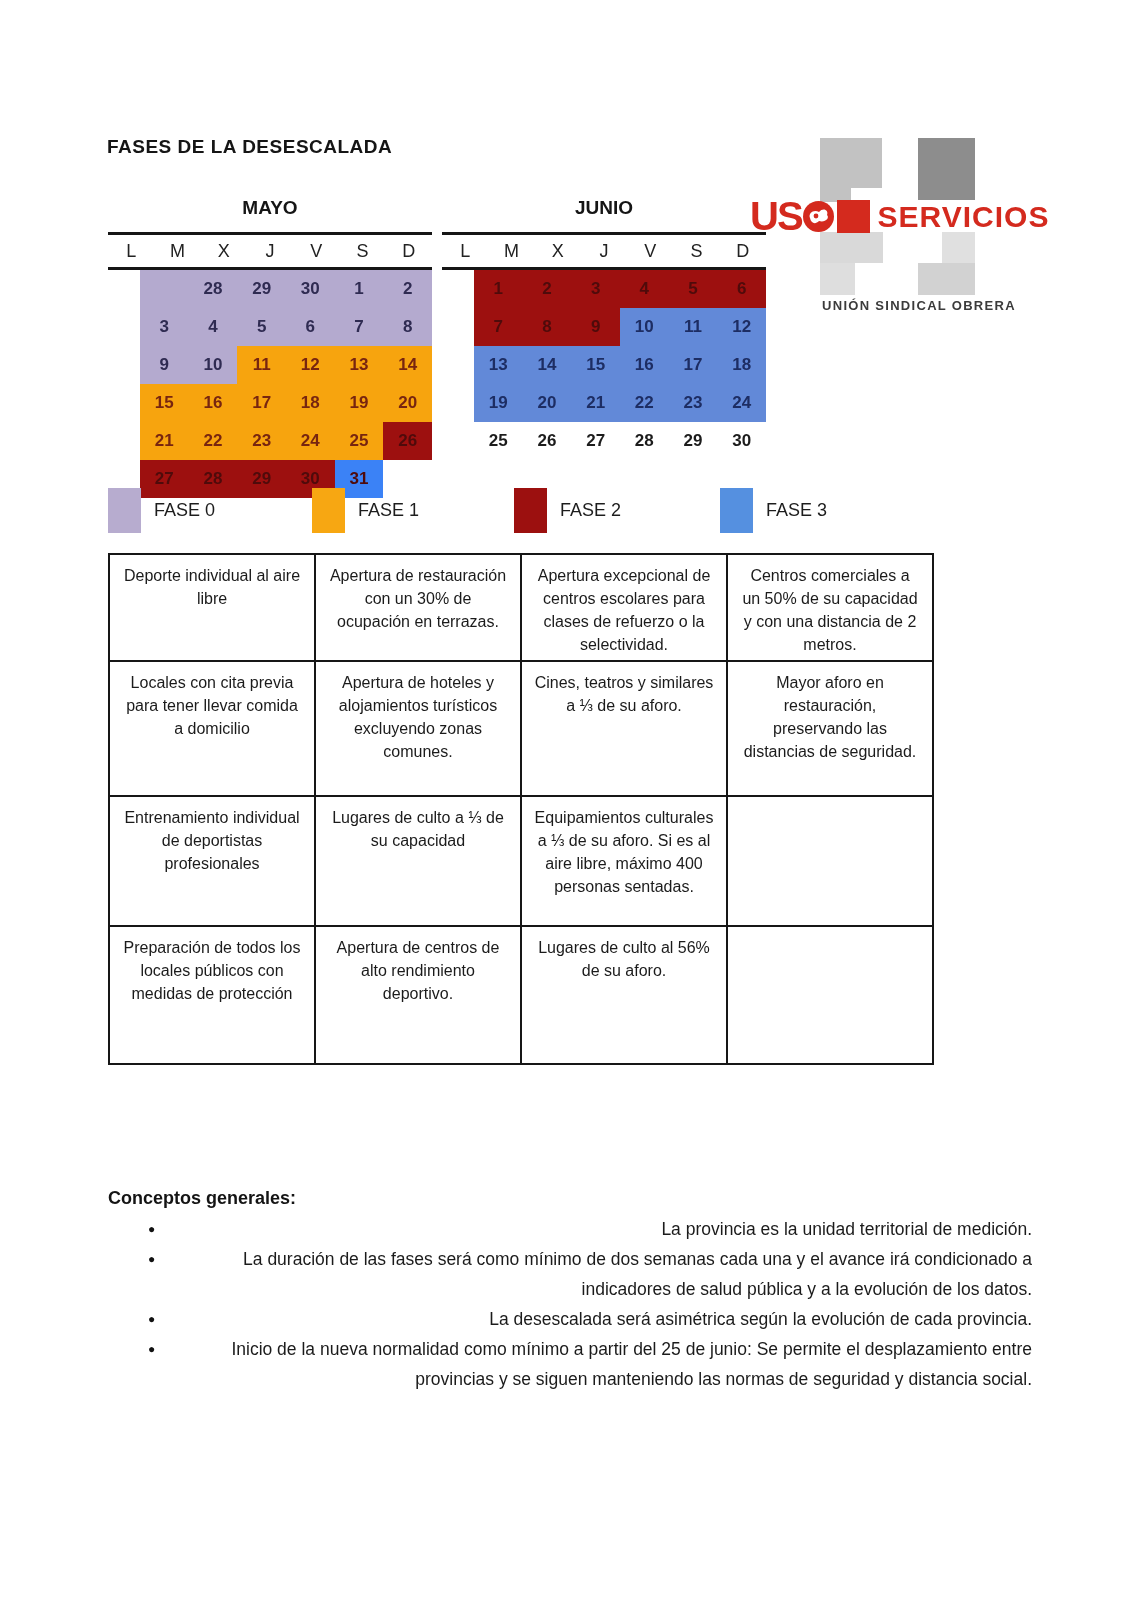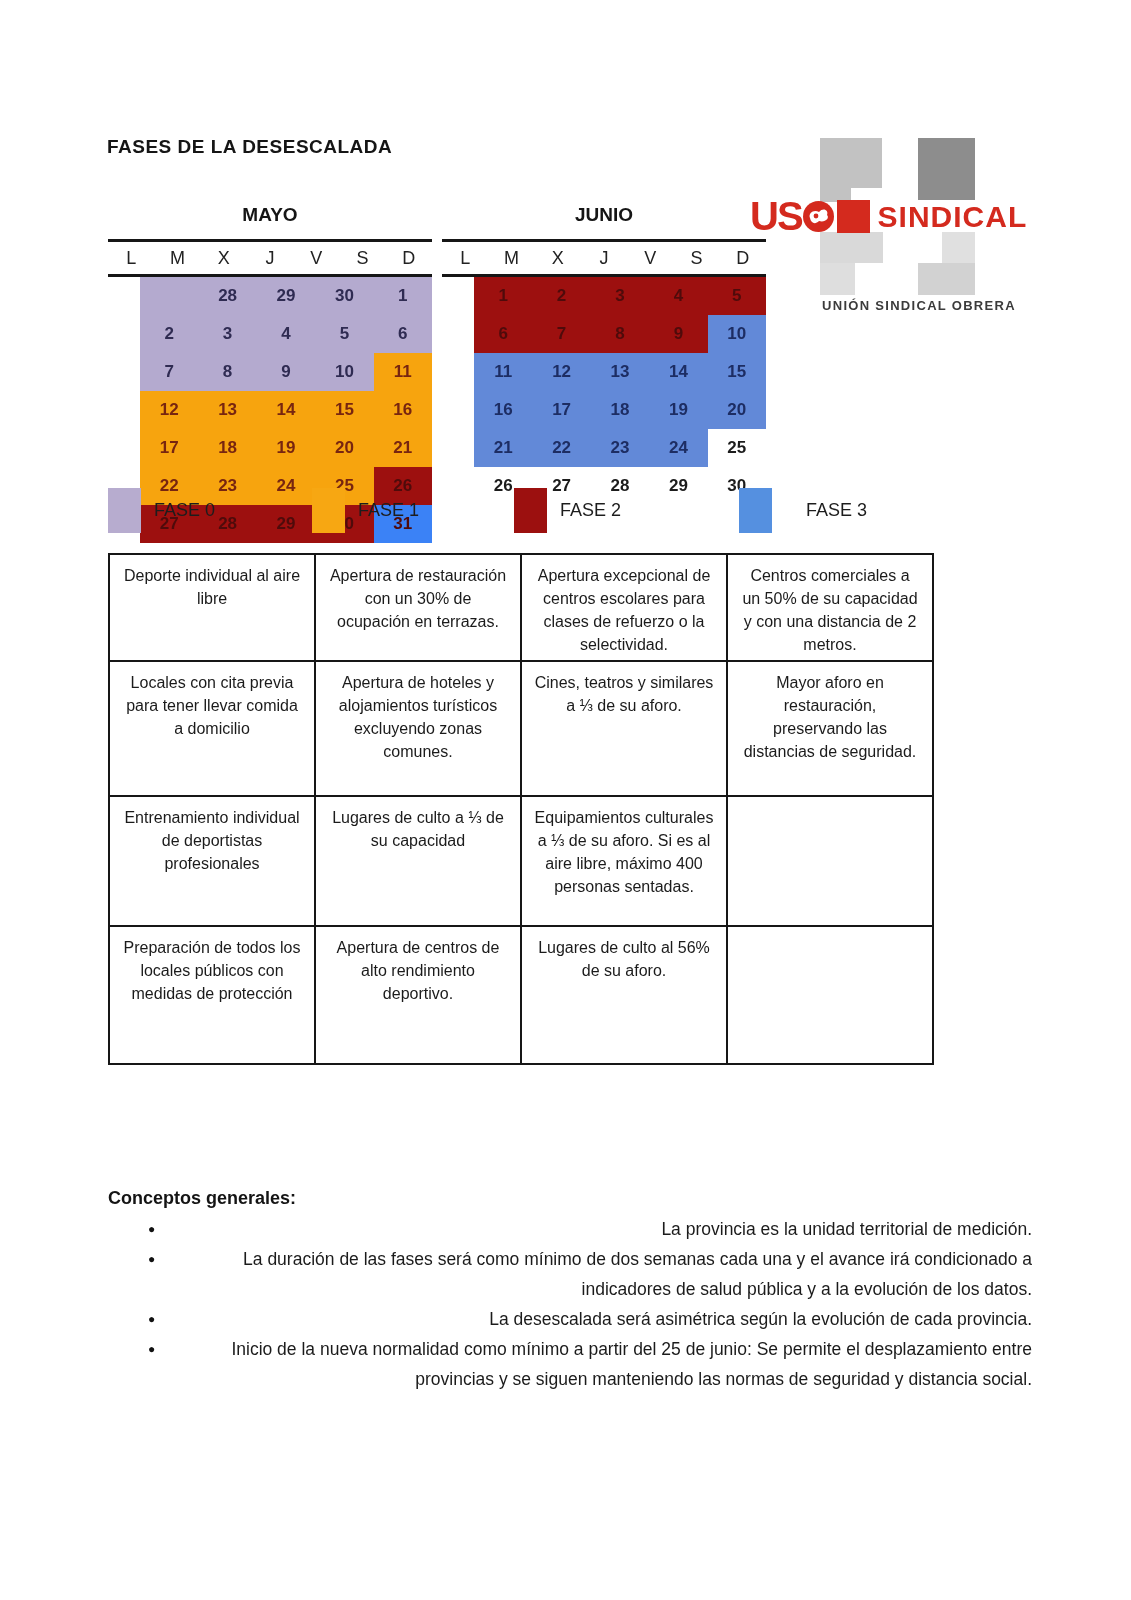--- a/index.html
+++ b/index.html
@@ -7,30 +7,30 @@
   .page {
     position:relative; width:1131px; height:1600px; background:#ffffff;
     font-family:"Liberation Sans", sans-serif; color:#1a1a1a; overflow:hidden;
   }
   .doc-title {
     position:absolute; left:107px; top:136px;
     font-size:19px; font-weight:700; letter-spacing:.5px; color:#151515;
   }
 
   
-  .calendar { position:absolute; top:204px; width:324px; }
+  .calendar { position:absolute; top:197px; width:324px; }
   .cal-may  { left:108px; }
   .cal-june { left:442px; }
   .cal-title { text-align:center; font-size:19px; font-weight:700; color:#151515; height:30px; }
   .cal-head {
     margin-top:5px; display:grid; grid-template-columns:repeat(7,1fr);
     border-top:3px solid #161616; border-bottom:3px solid #161616; height:38px;
   }
   .cal-head span { display:flex; align-items:center; justify-content:center; font-size:18px; color:#222; }
-  .cal-body { display:grid; grid-template-columns:repeat(5,1fr); grid-auto-rows:38px;margin-left:32px; }
+  .cal-body { display:grid; grid-template-columns:repeat(6,1fr); grid-auto-rows:38px;margin-left:32px; }
   .cal-cell {
     display:flex; align-items:center; justify-content:center;
     font-size:17px; font-weight:700;
   }
   .fase-f0 { color:#2f2b52; }
   .fase-f1 { color:#772510; }
   .fase-f2 { color:#4f0b0b; }
   .fase-f3 { color:#1d2d63; }
   .fase-none { color:#1c1c1c; }
 
@@ -209,39 +209,39 @@
     <div class="blk blk-br2"></div>
     <div class="logo-row">
       <span class="brand-us" style="color: rgb(212, 42, 30);">US</span>
       <span class="brand-o" style="background: rgb(212, 42, 30);">
         <svg width="23" height="21" viewBox="0 0 23 21">
           <path d="M3 12 C1 7 7 3 12 6 C16 1 22 4 20 9 C23 12 18 17 12 15 C8 19 4 17 3 12 Z" fill="#ffffff"></path>
           <circle cx="9" cy="10" r="2.4" fill="#d42a1e"></circle>
         </svg>
       </span>
       <span class="brand-square" style="background: rgb(212, 42, 30);"></span>
-      <span class="brand-suffix" style="color: rgb(212, 42, 30);">SINDICAL</span>
+      <span class="brand-suffix" style="color: rgb(212, 42, 30);">SERVICIOS</span>
     </div>
     <div class="logo-subtitle">UNIÓN SINDICAL OBRERA</div>
   </div>
 
   <div class="legend" id="legend">
       <div class="legend-item" style="left: 108px; justify-content: flex-end;">
         <span class="legend-swatch" style="background: rgb(183, 172, 207);"></span>
         <span class="legend-label">FASE 0</span>
       </div>
       <div class="legend-item" style="left: 312px;">
         <span class="legend-swatch" style="background: rgb(247, 167, 18);"></span>
         <span class="legend-label">FASE 1</span>
       </div>
       <div class="legend-item" style="left: 514px;">
         <span class="legend-swatch" style="background: rgb(156, 16, 15);"></span>
         <span class="legend-label">FASE 2</span>
       </div>
-      <div class="legend-item" style="left: 739px; gap: 21px;">
+      <div class="legend-item" style="left: 720px;">
         <span class="legend-swatch" style="background: rgb(85, 144, 224);"></span>
         <span class="legend-label">FASE 3</span>
       </div>
     </div>
 
   <table class="phases">
     <tbody id="phases-body">
         <tr>
           <td>Deporte individual al aire libre</td>
           <td>Apertura de restauración con un 30% de ocupación en terrazas.</td>

